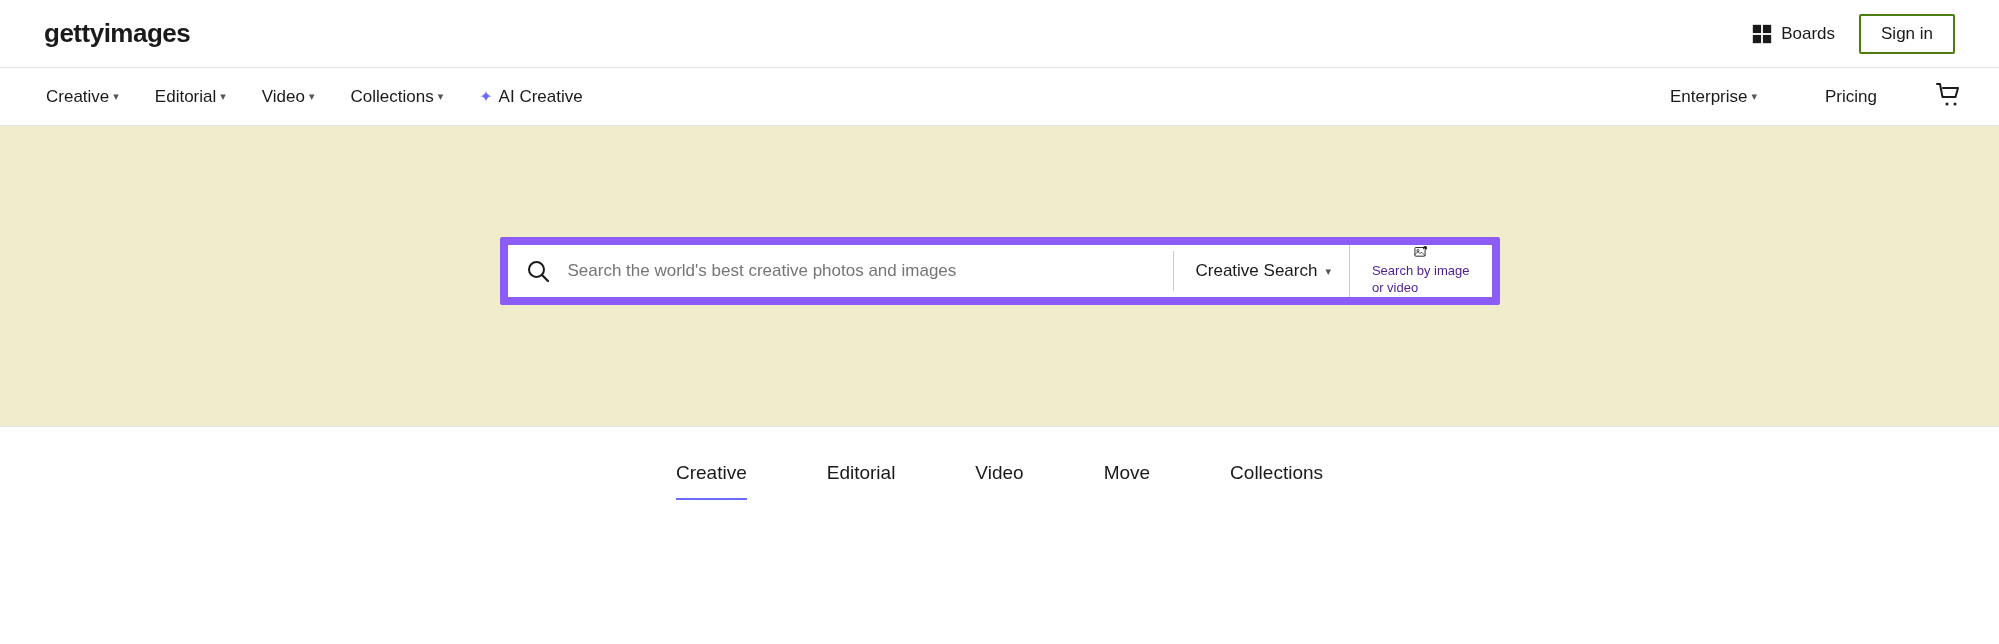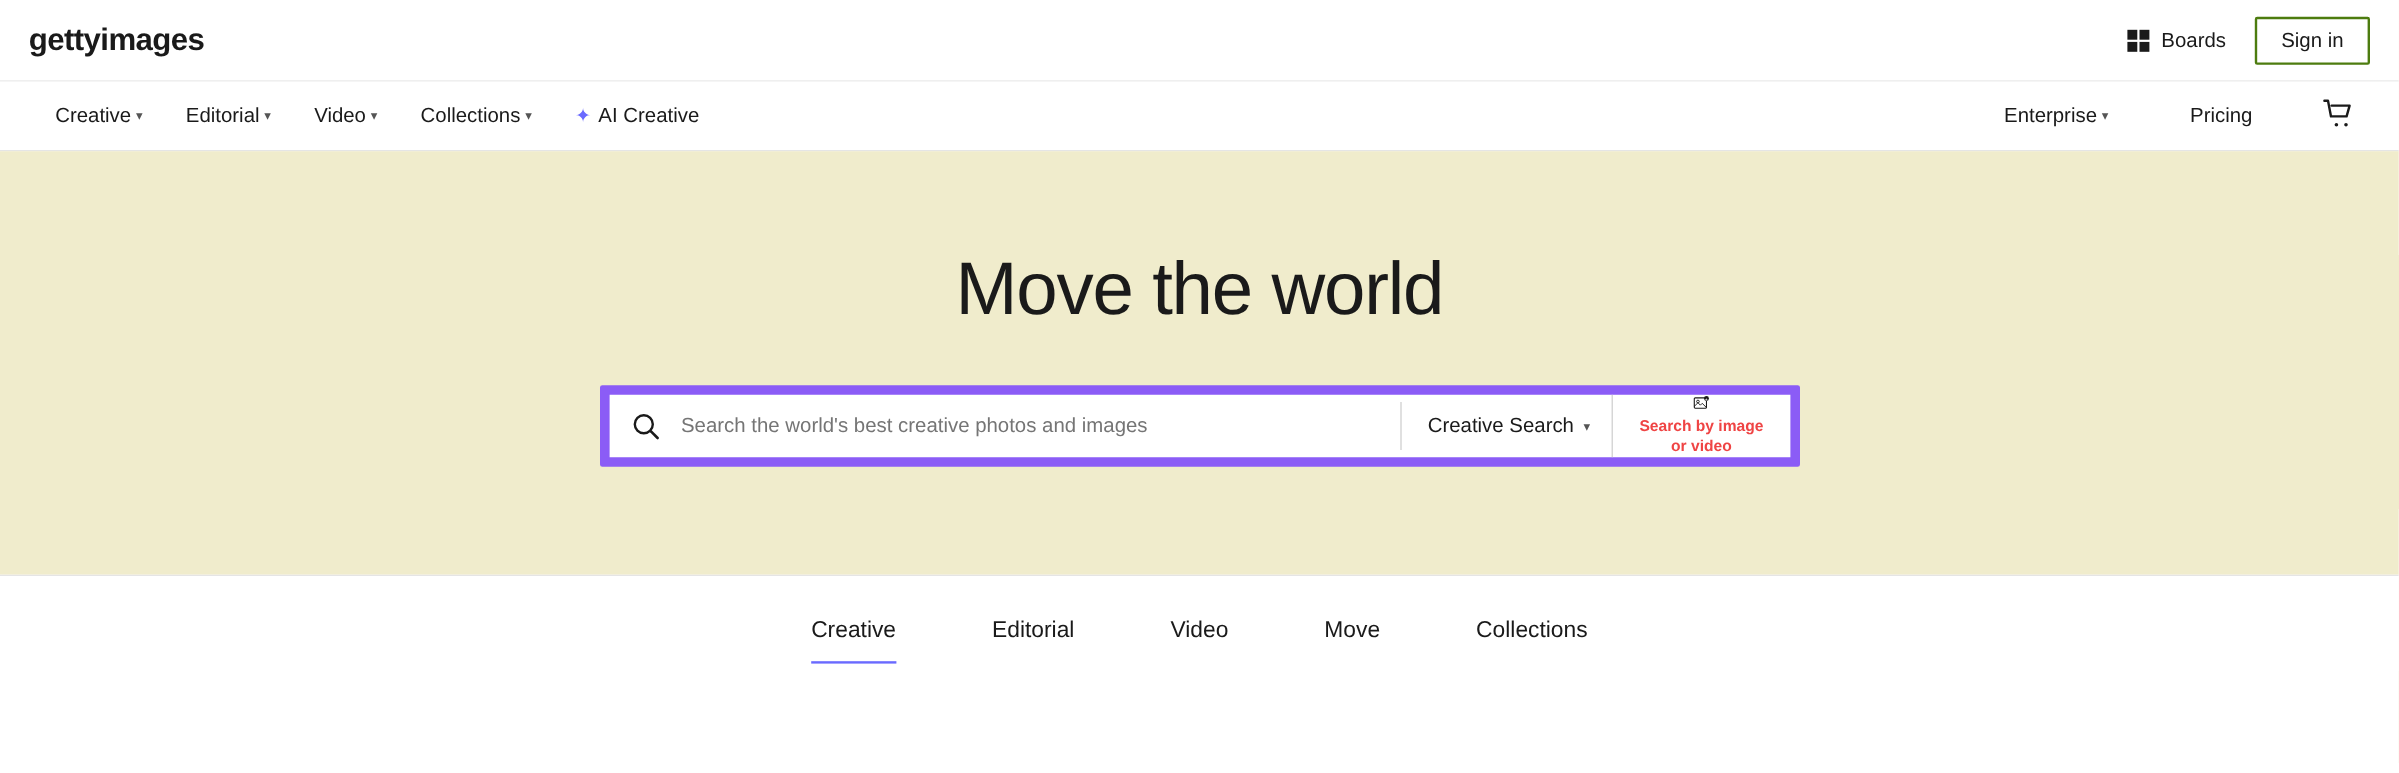--- a/index.html
+++ b/index.html
@@ -15,21 +15,21 @@
       min-height: 644px;
       overflow-x: hidden;
     }
 
     
     .top-nav {
       display: flex;
       align-items: center;
       justify-content: space-between;
       height: 68px;
-      padding: 0 24px;
+      padding: 0 44px;
       border-bottom: 1px solid #e5e5e5;
       background: #fff;
     }
 
     .top-nav-left {
       display: flex;
       align-items: center;
       gap: 8px;
     }
 
@@ -321,21 +321,20 @@
       <svg class="cart-icon" viewBox="0 0 28 28" fill="none" xmlns="http://www.w3.org/2000/svg">
         <path d="M2 3h3l2.5 13h13l2.5-9H8" stroke="#1a1a1a" stroke-width="2" stroke-linecap="round" stroke-linejoin="round" fill="none"></path>
         <circle cx="12" cy="23" r="1.5" fill="#1a1a1a"></circle>
         <circle cx="20" cy="23" r="1.5" fill="#1a1a1a"></circle>
       </svg>
     </button>
   </div>
 </nav>
 
 <section class="hero" style="background: #f0eccc;">
-  <h1 class="hero-title">Move the world</h1>
 
   <div class="search-bar-container">
     <div class="search-icon-wrapper">
       <svg width="24" height="24" viewBox="0 0 24 24" fill="none" xmlns="http://www.w3.org/2000/svg">
         <circle cx="10.5" cy="10.5" r="7.5" stroke="#1a1a1a" stroke-width="2"></circle>
         <line x1="16.5" y1="16.5" x2="22" y2="22" stroke="#1a1a1a" stroke-width="2.2" stroke-linecap="round"></line>
       </svg>
     </div>
     <input class="search-input" type="text" placeholder="Search the world's best creative photos and images" style="">
     <div class="search-divider"></div>
@@ -344,21 +343,21 @@
       <span class="chevron-icon">▾</span>
     </button>
     <div class="image-search-btn">
       <svg width="28" height="28" viewBox="0 0 28 28" fill="none" xmlns="http://www.w3.org/2000/svg">
         <rect x="2" y="5" width="20" height="17" rx="1.5" stroke="#1a1a1a" stroke-width="1.8" fill="none"></rect>
         <circle cx="8" cy="11" r="2.2" stroke="#1a1a1a" stroke-width="1.5" fill="none"></circle>
         <path d="M2 19l6-6 4 4 3-3 7 7" stroke="#1a1a1a" stroke-width="1.5" stroke-linecap="round" stroke-linejoin="round" fill="none"></path>
         <circle cx="22" cy="6" r="4" fill="#1a1a1a"></circle>
         <text x="19.5" y="9.5" font-size="7" fill="white" font-weight="bold">+</text>
       </svg>
-      <span style="font-size:13px;line-height:1.3;color:#ef4444;text-align:center;font-weight:bold;">Search by image<br>or video</span>
+      <span style="font-size:13px;line-height:1.3;color:#4c1d95;text-align:left;">Search by image<br>or video</span>
     </div>
   </div>
 </section>
 
 <div class="bottom-tabs">
   <div class="tab-item active">
     <span>Creative</span>
   </div>
   <div class="tab-item">
     <span>Editorial</span>

